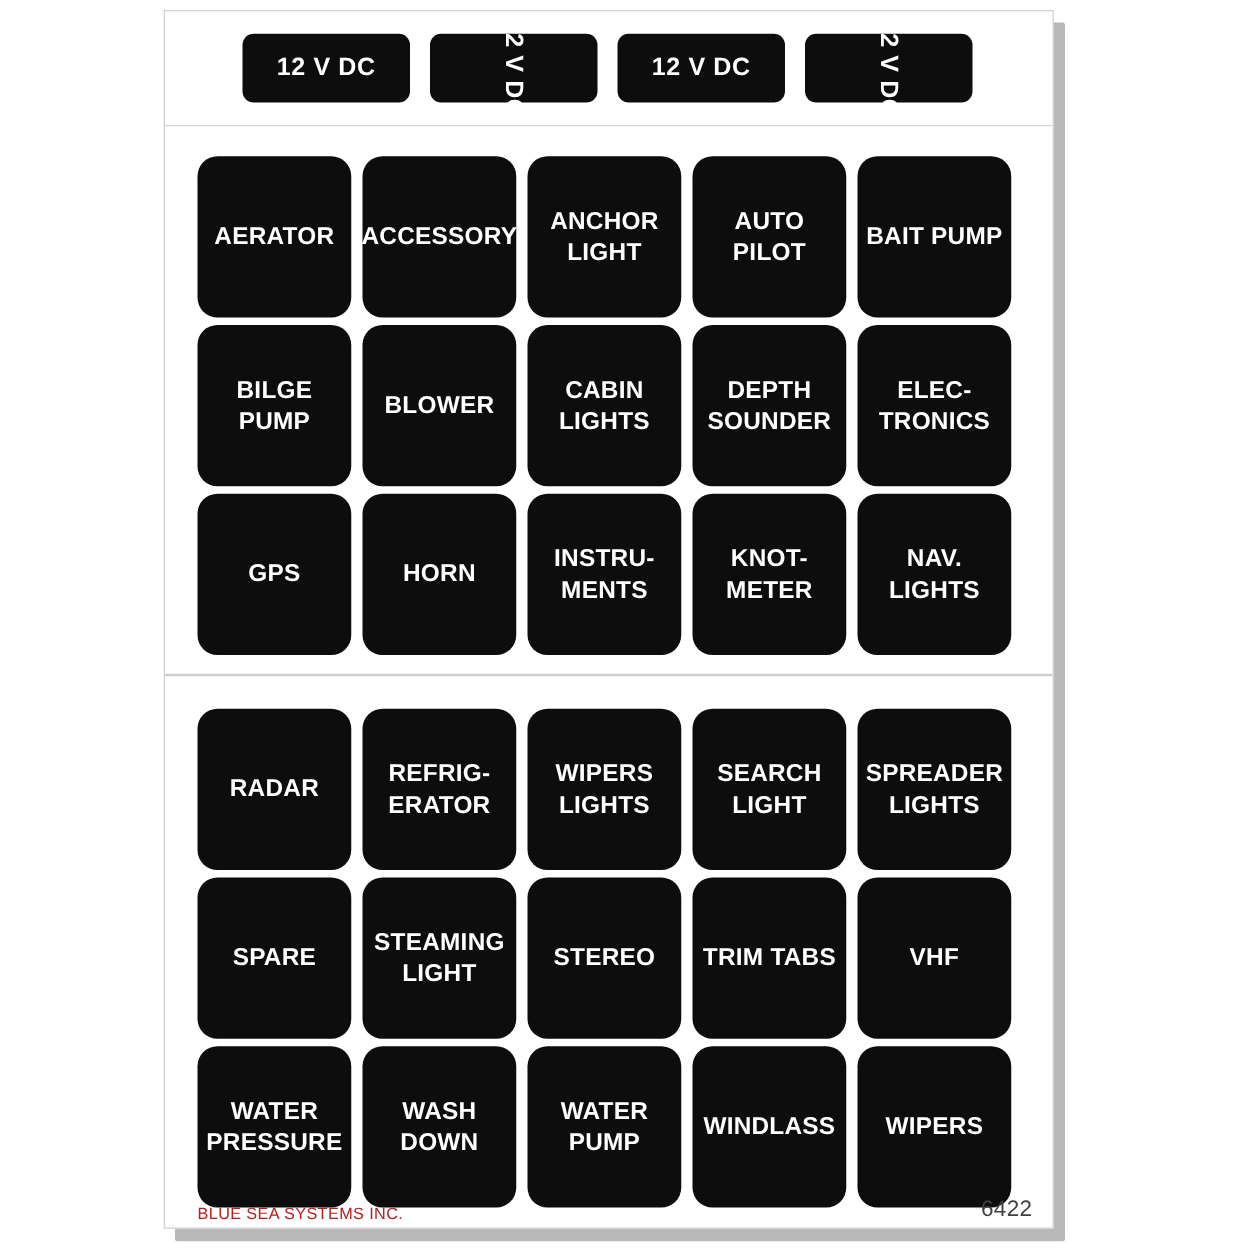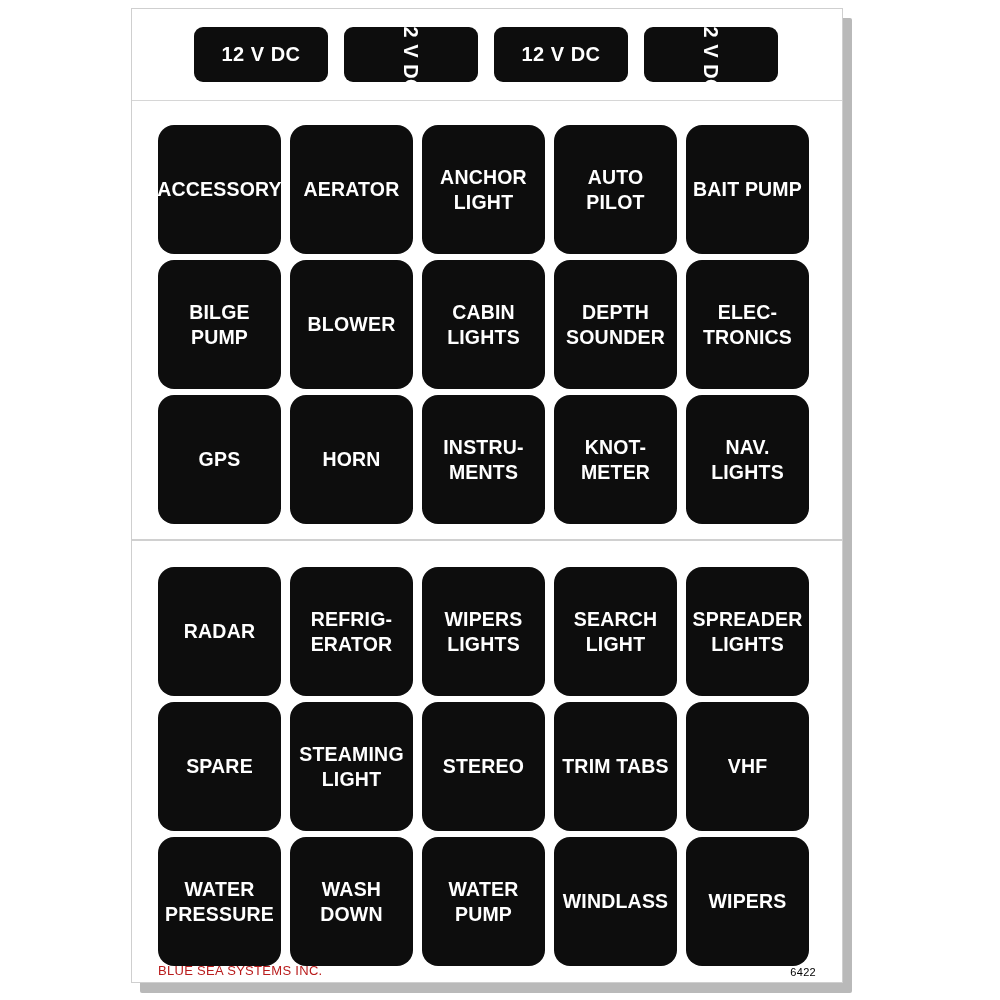--- a/index.html
+++ b/index.html
@@ -131,24 +131,24 @@
   .footer-left {
     position: absolute;
     left: 26px;
     bottom: 0;
     font-size: 13px;
     color: #b91c1c;
     letter-spacing: 0.3px;
   }
   .footer-right {
     position: absolute;
-    right: 26px;
+    right: 16px;
     bottom: 0;
-    font-size: 11px;
-    color: #000000;
+    font-size: 18px;
+    color: #404040;
     letter-spacing: 0.3px;
   }
 </style>
 </head>
 <body>
 
 <div id="sheet-wrap">
 
   <div class="sheet-shadow"></div>
 
@@ -162,22 +162,22 @@
         </div>
         <div class="dc-label">12 V DC</div>
         <div class="dc-label rotated">
           <span>12 V DC</span>
         </div>
       </div>
     </div>
 
     <div class="block block-upper">
       <div class="grid">
+        <div class="tag">AERATOR</div>
         <div class="tag">ACCESSORY</div>
-        <div class="tag">AERATOR</div>
         <div class="tag">ANCHOR LIGHT</div>
         <div class="tag">AUTO PILOT</div>
         <div class="tag">BAIT PUMP</div>
         <div class="tag">BILGE PUMP</div>
         <div class="tag">BLOWER</div>
         <div class="tag">CABIN LIGHTS</div>
         <div class="tag">DEPTH SOUNDER</div>
         <div class="tag">ELEC- TRONICS</div>
         <div class="tag">GPS</div>
         <div class="tag">HORN</div>

